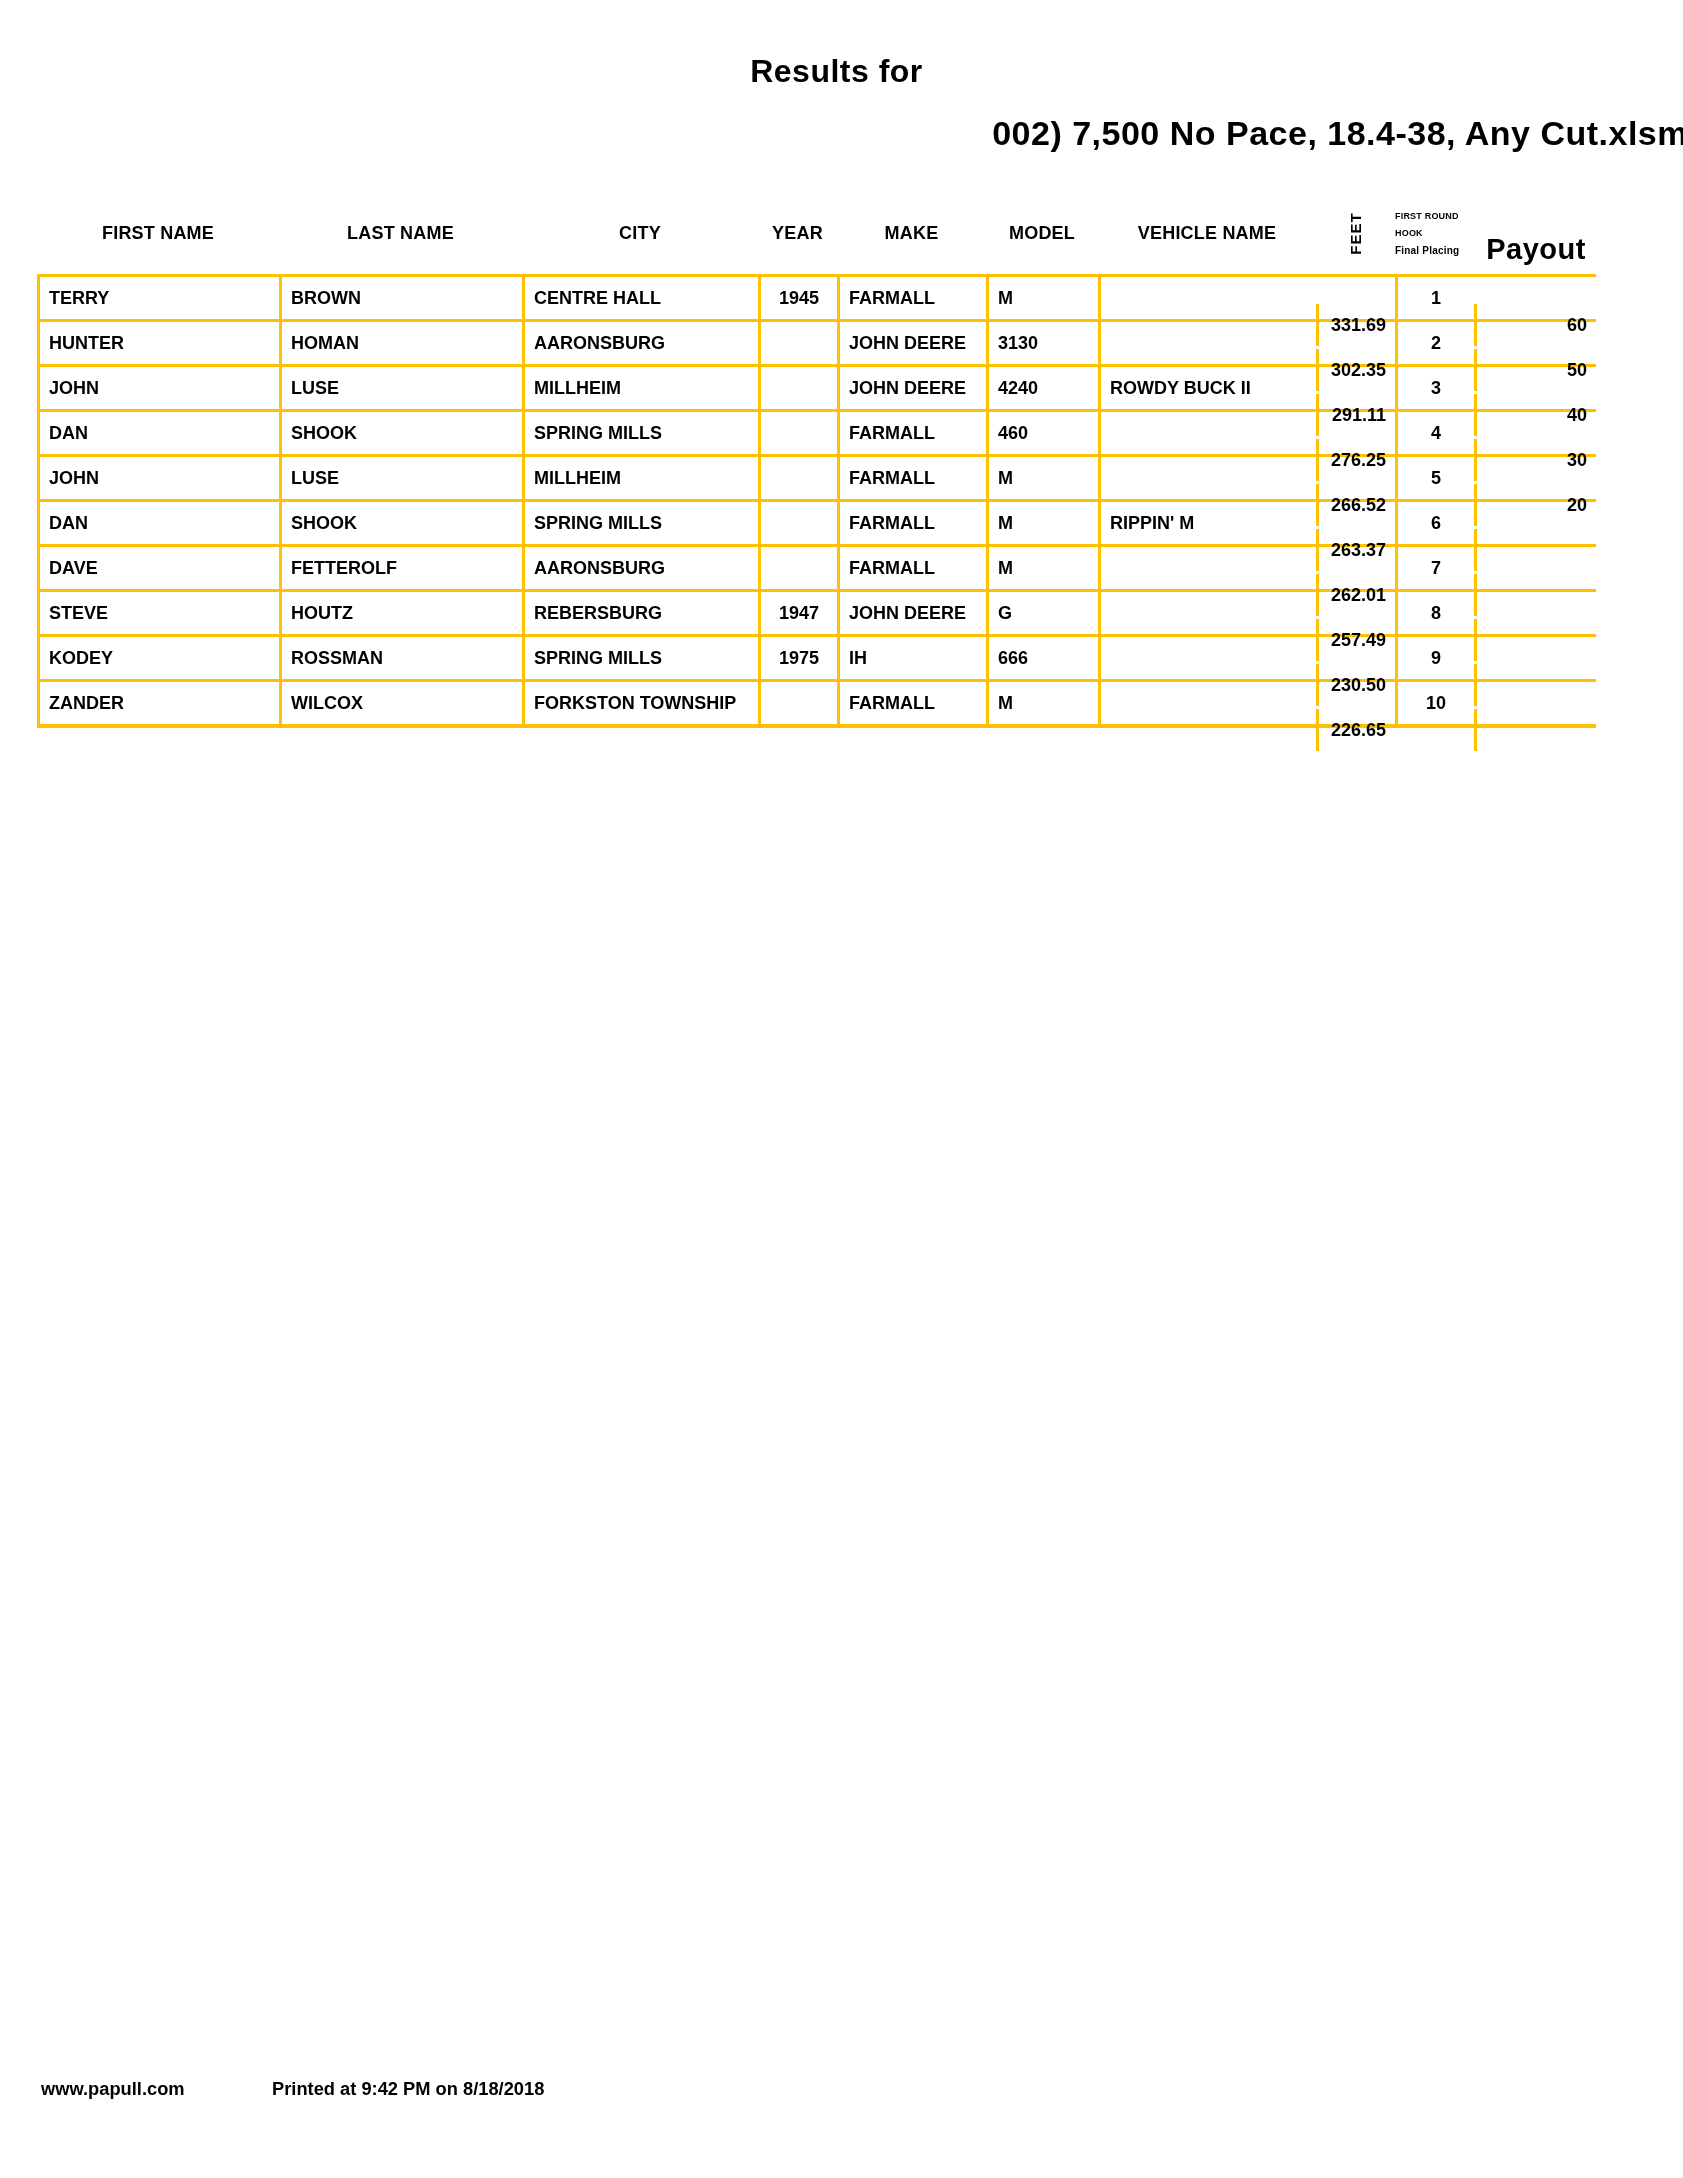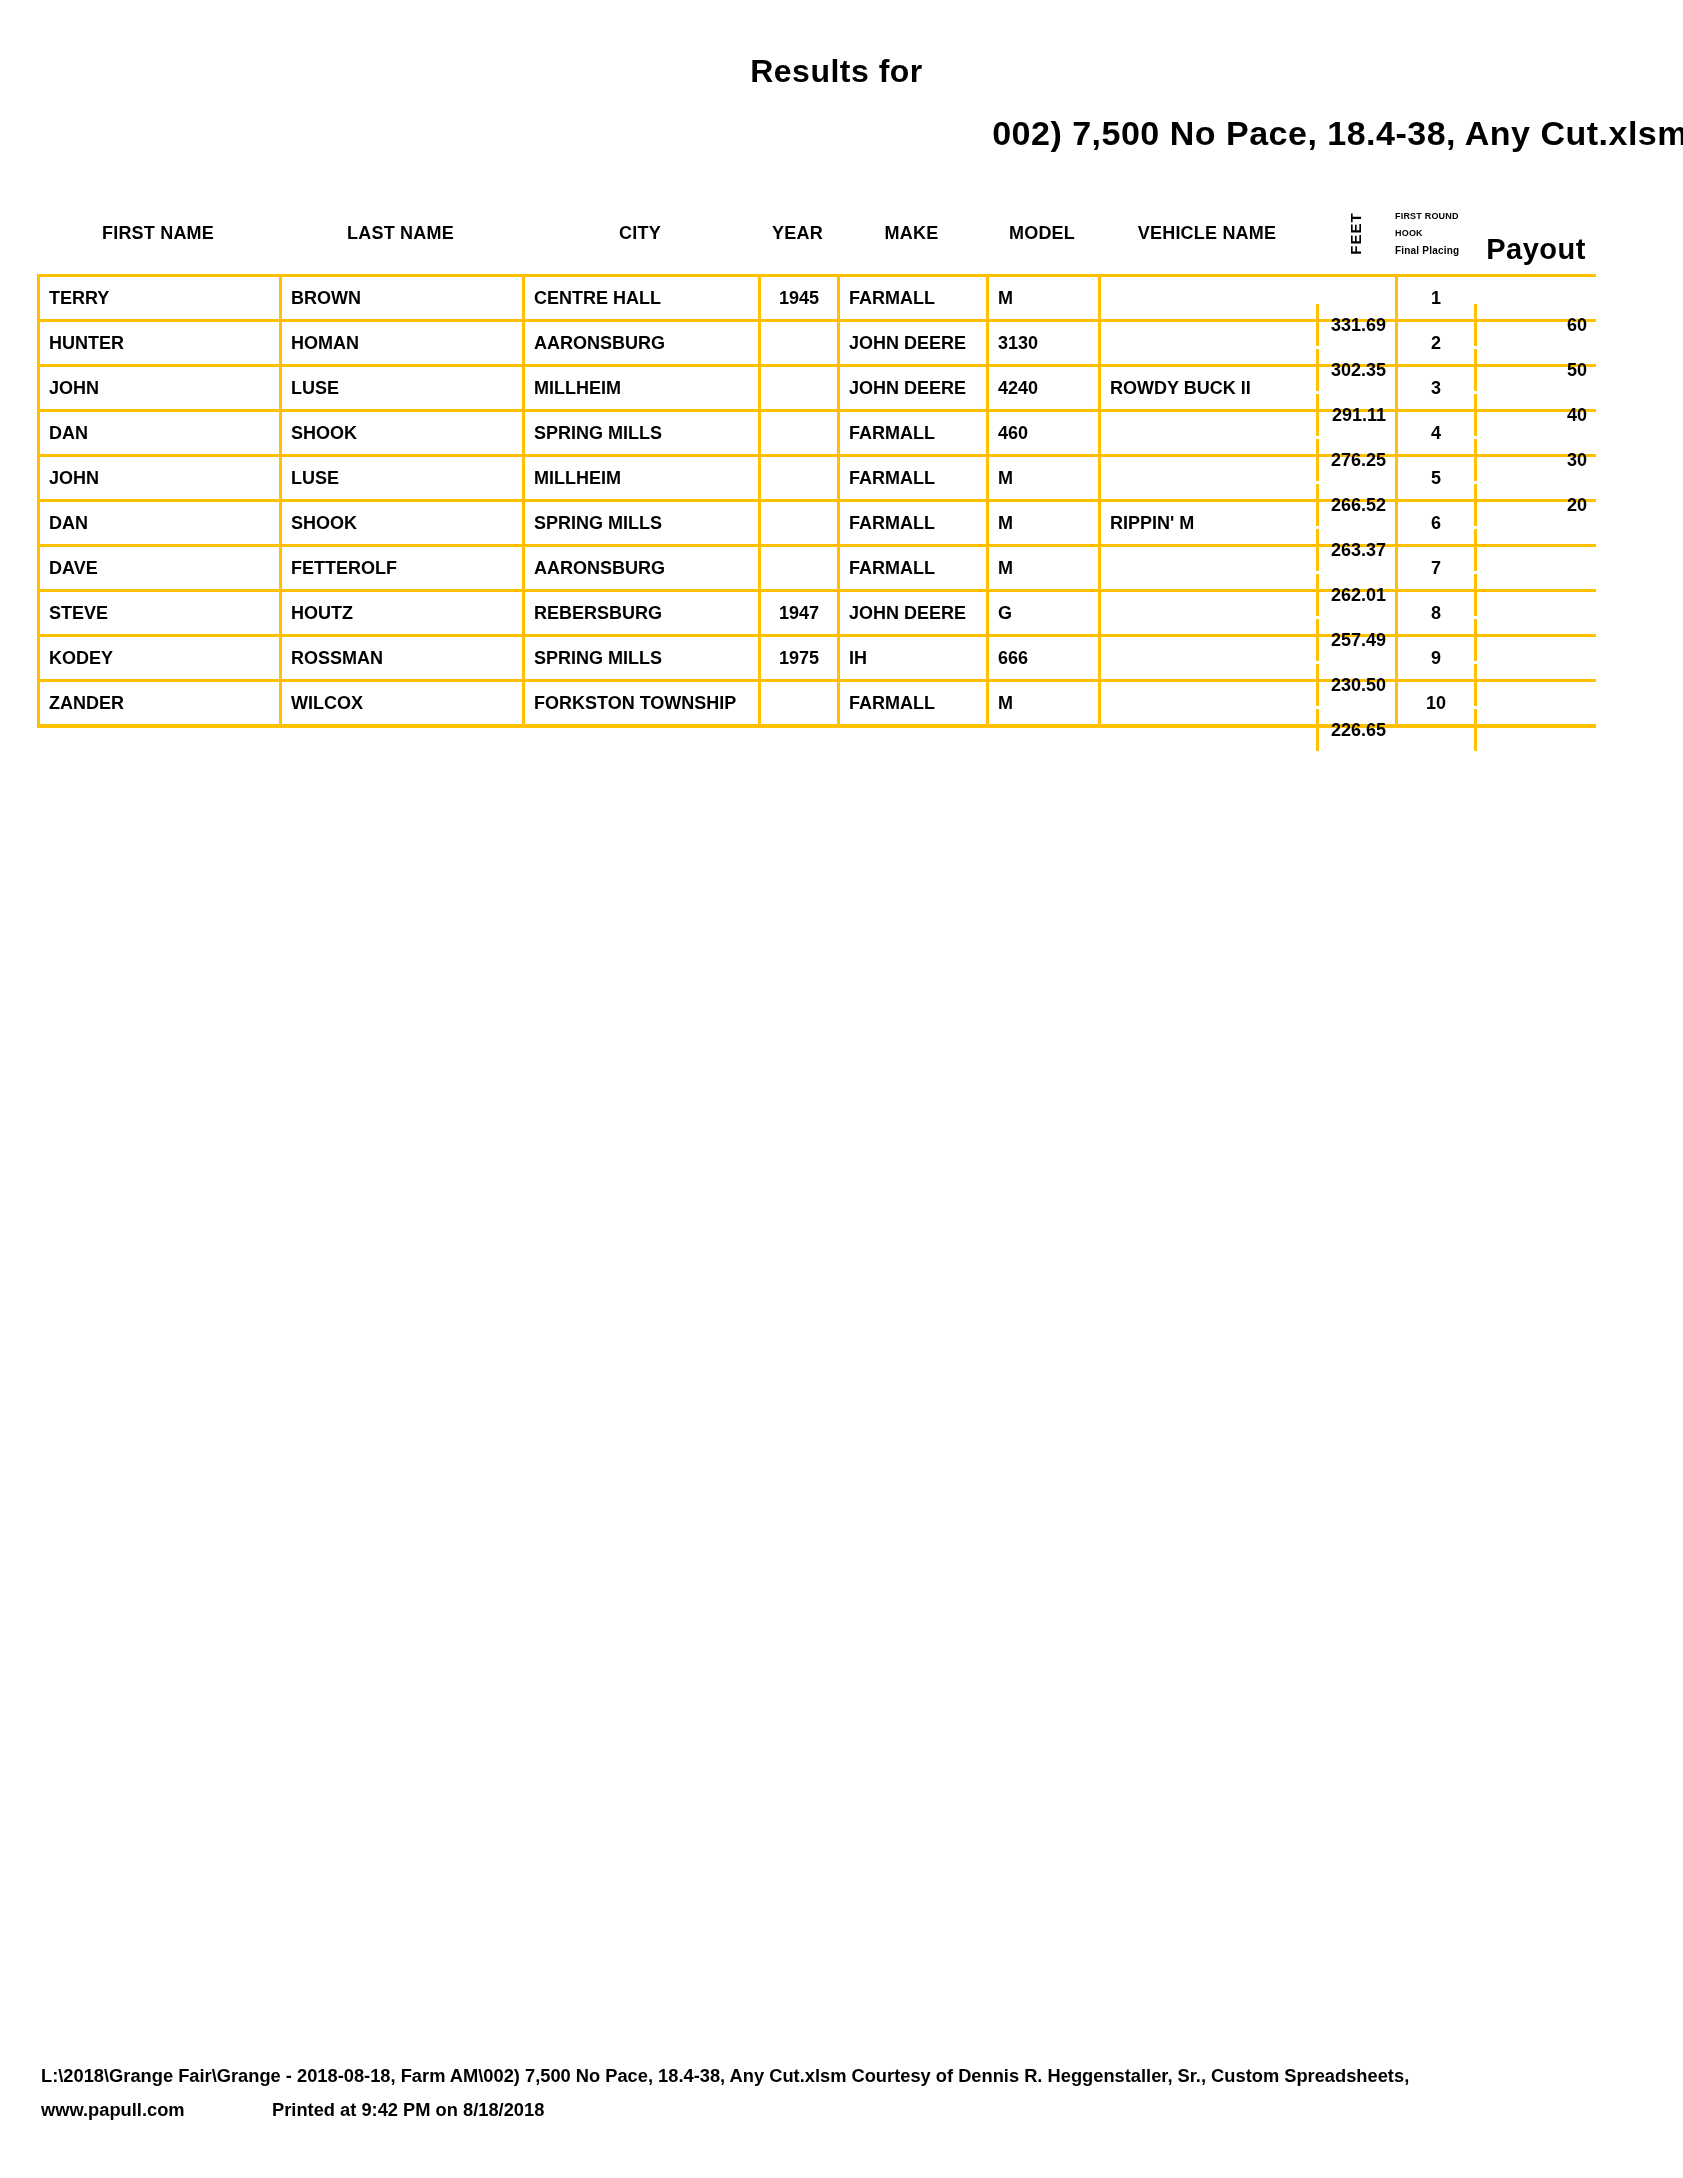--- a/index.html
+++ b/index.html
@@ -219,19 +219,18 @@
       <div class="tcell a-left f-make">FARMALL</div>
       <div class="tcell a-left f-model">M</div>
       <div class="tcell a-left f-vehicle_name"></div>
       <div class="tcell a-right f-feet">226.65</div>
       <div class="tcell a-center f-placing">10</div>
       <div class="tcell a-right f-payout"></div>
     </div>
   </div>
 
 <div class="footer">
-  <div>L:\2018\Grange Fair\Grange - 2018-08-18, Farm AM\002) 7,500 No Pace, 18.4-38, Any Cut.xlsm  Courtesy of Dennis R. Heggenstaller, Sr., Custom Spreadsheets,</div>
   <div class="footer-line2">
     <span class="papull">www.papull.com</span>
     <span>Printed at 9:42 PM on 8/18/2018</span>
   </div>
 </div>
 
 
 </body></html>

